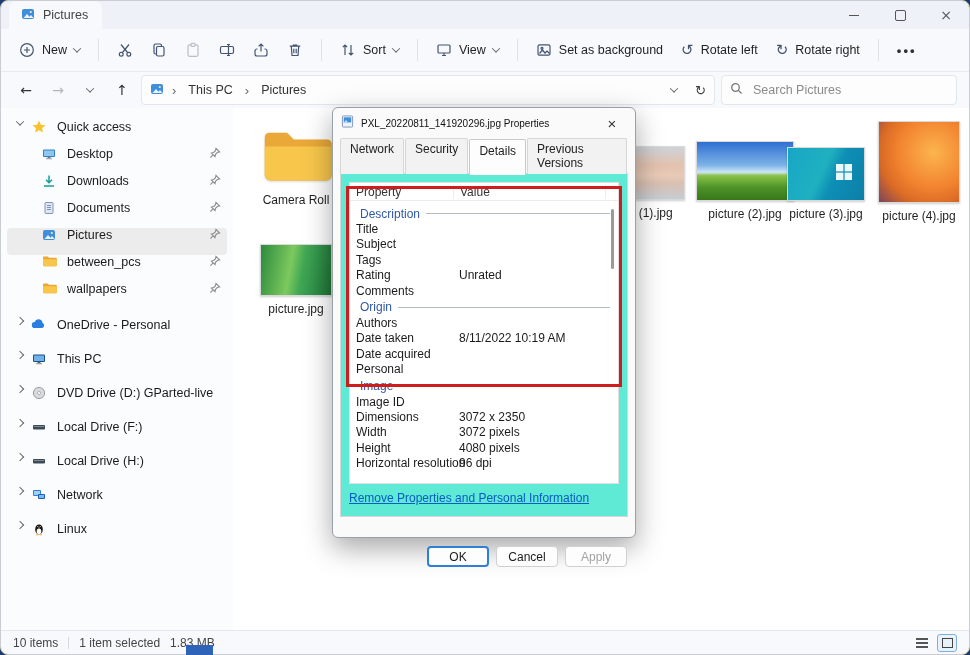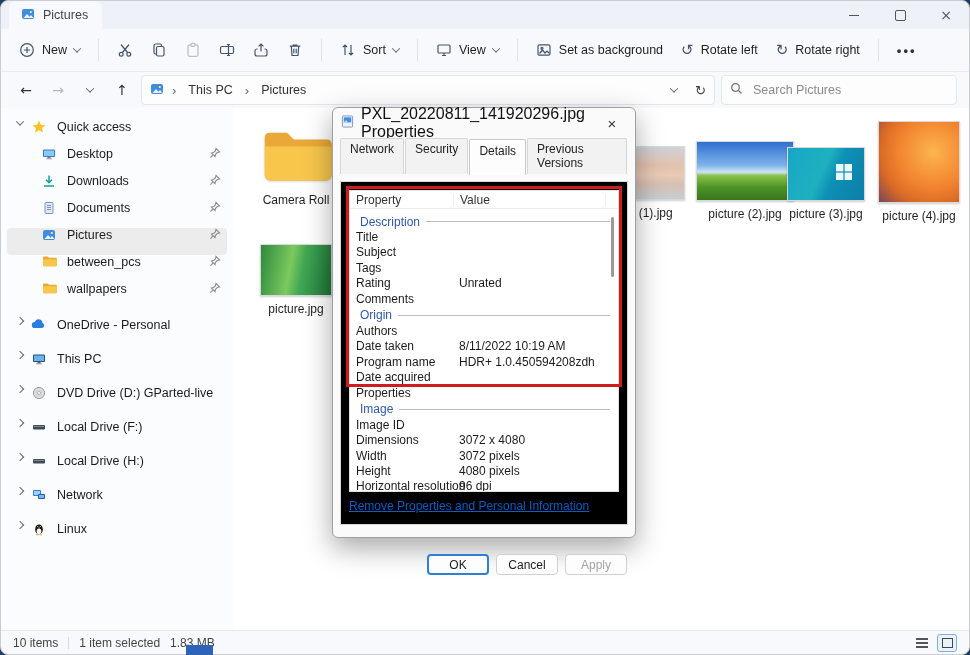--- a/index.html
+++ b/index.html
@@ -77,27 +77,27 @@
   .sb-lines{display:flex;flex-direction:column;gap:2px;padding:3px;}
   .sb-lines i{display:block;width:12px;border-top:2px solid #555;}
   .sb-thumbbtn{width:18px;height:16px;border:1.5px solid #7fb0dd;background:#e8f2fb;border-radius:3px;
     display:flex;align-items:center;justify-content:center;}
   .sb-thumbbtn i{display:block;width:9px;height:8px;border:1.5px solid #444;}
   
   .dialog{position:absolute;left:332px;top:107px;width:304px;height:431px;background:#fafafa;z-index:50;
     border:1px solid #9aa0a6;border-radius:6px;box-shadow:0 10px 28px rgba(0,0,0,.35);box-sizing:border-box;
     font-size:12px;color:#1b1b1b;}
   .dtitle{height:30px;display:flex;align-items:center;padding:0 8px;gap:7px;}
-  .dtitle .txt{flex:1;font-size:16px;color:#111;}
+  .dtitle .txt{flex:1;font-size:10px;color:#111;}
   .dclose{width:30px;height:22px;display:flex;align-items:center;justify-content:center;font-size:15px;color:#333;}
   .dtabs{display:flex;padding:0 7px;position:relative;z-index:2;}
   .dtab{padding:3px 9px 4px;border:1px solid #d6d6d6;border-bottom:none;background:#f2f2f2;border-radius:2px 2px 0 0;
     margin-right:1px;font-size:12px;color:#222;}
   .dtab.active{background:#fdfdfd;position:relative;top:1px;padding-top:4px;border-color:#c9c9c9;}
-  .dpage{margin:8px 7px;border:1px solid #d6d6d6;background:#000000;height:344px;position:relative;top:-1px;
+  .dpage{margin:0 7px;border:1px solid #d6d6d6;background:#5eead4;height:344px;position:relative;top:-1px;
     box-sizing:border-box;padding:8px;}
   .dlist{border:1px solid #e0e0e0;background:#fff;height:302px;overflow:hidden;position:relative;box-sizing:border-box;}
   .dlhead{display:flex;height:17px;align-items:center;border-bottom:1px solid #ededed;color:#333;}
   .dlhead .c1{width:97px;padding-left:6px;border-right:1px solid #ededed;}
   .dlhead .c2{flex:1;padding-left:6px;border-right:1px solid #ededed;}
   .dlhead .c3{width:12px;}
   .drow{display:flex;height:15.4px;line-height:15.4px;}
   .drow .p{width:97px;padding-left:6px;white-space:nowrap;}
   .drow .v{flex:1;padding-left:6px;white-space:nowrap;}
   .dsec{display:flex;align-items:center;height:17px;color:#3158a7;}
@@ -626,42 +626,38 @@
           </div>
       <div class="drow">
             <span class="p">Authors</span>
             <span class="v"></span>
           </div>
       <div class="drow">
             <span class="p">Date taken</span>
             <span class="v">8/11/2022 10:19 AM</span>
           </div>
       <div class="drow">
-            <span class="p">Program name</span>
-            <span class="v">HDR+ 1.0.450594208zdh</span>
-          </div>
-      <div class="drow">
             <span class="p">Date acquired</span>
             <span class="v"></span>
           </div>
       <div class="drow">
-            <span class="p">Properties</span>
+            <span class="p">Personal</span>
             <span class="v"></span>
           </div>
       <div class="dsec">
             <span class="t">Image</span>
             <span class="ln"></span>
           </div>
       <div class="drow">
             <span class="p">Image ID</span>
             <span class="v"></span>
           </div>
       <div class="drow">
             <span class="p">Dimensions</span>
-            <span class="v">3072 x 4080</span>
+            <span class="v">3072 x 2350</span>
           </div>
       <div class="drow">
             <span class="p">Width</span>
             <span class="v">3072 pixels</span>
           </div>
       <div class="drow">
             <span class="p">Height</span>
             <span class="v">4080 pixels</span>
           </div>
       <div class="drow">

